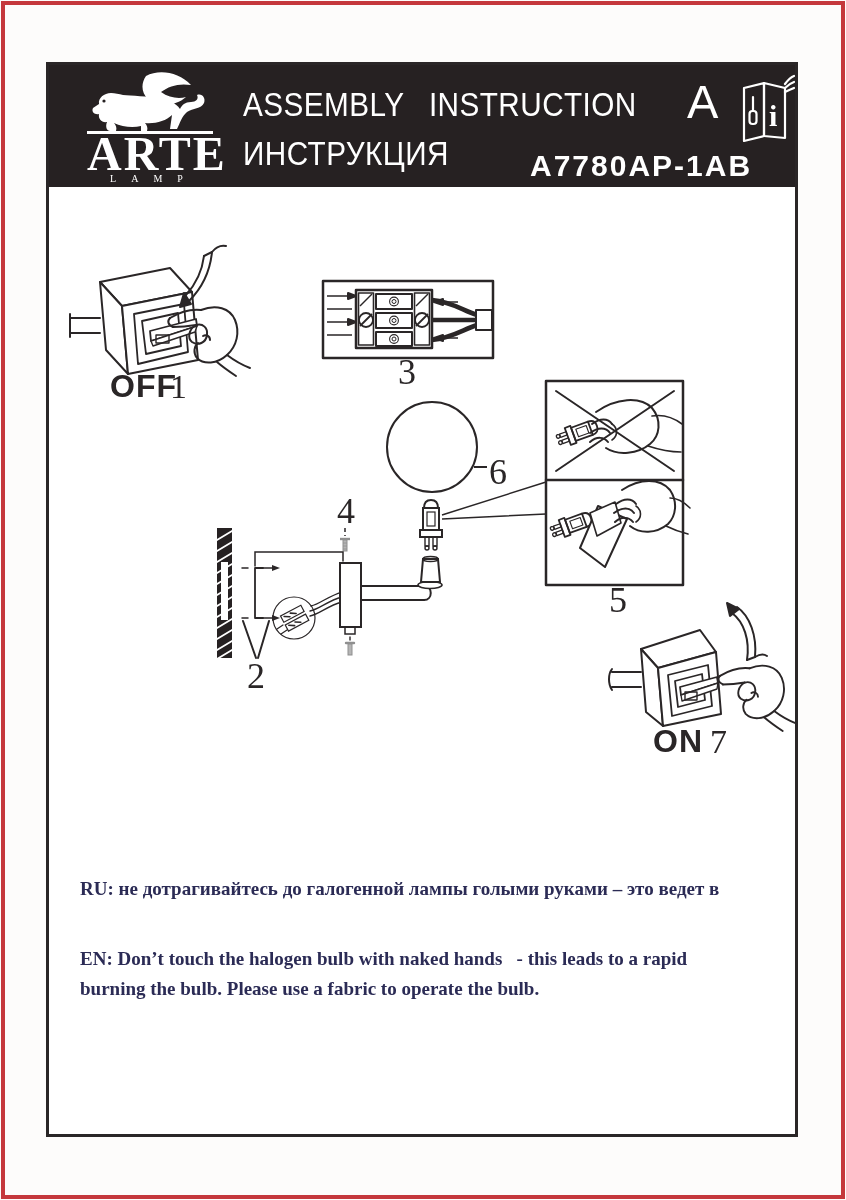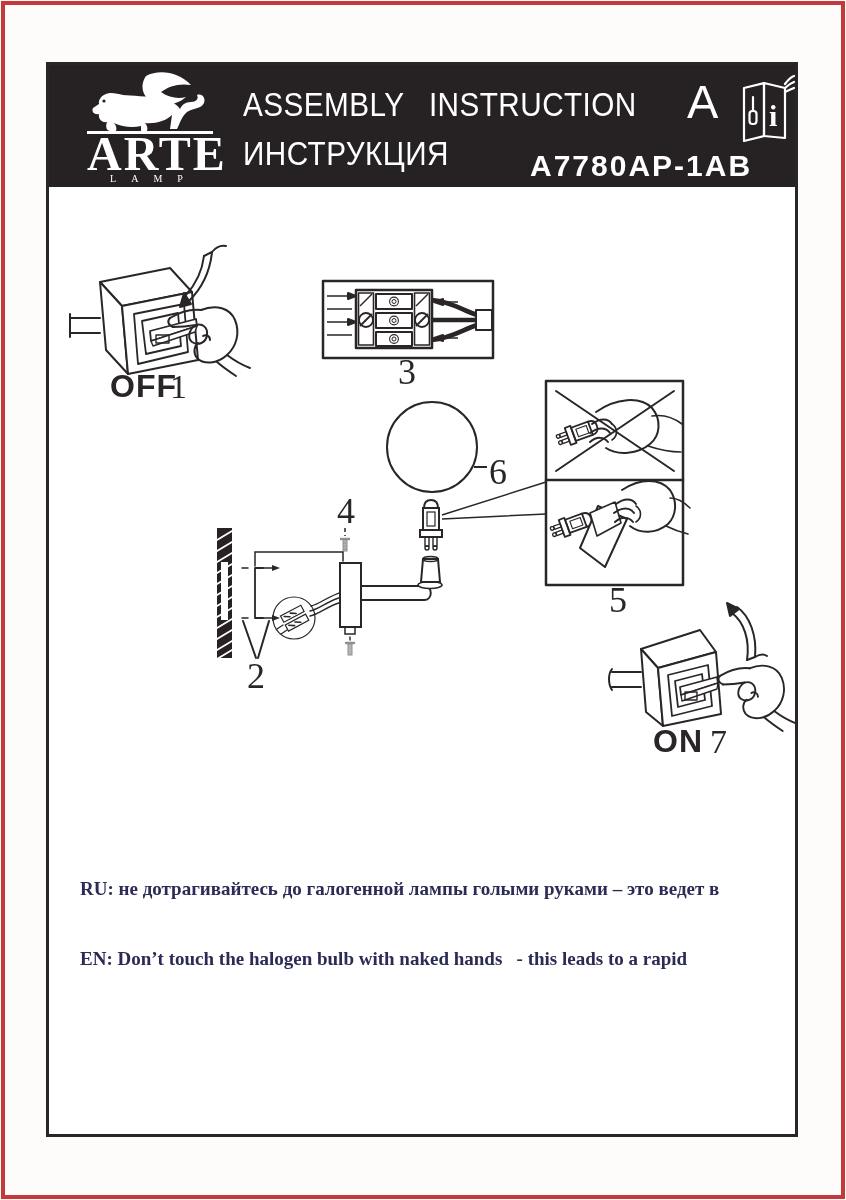--- a/index.html
+++ b/index.html
@@ -274,15 +274,15 @@
       <path d="M755 657 C757 636 750 616 737 607"></path>
       <path d="M747 660 L755 657 M755 657 C760 654 764 654 767 656"></path>
       <polygon points="727,603 739,609 730,616" fill="#2a2627"></polygon>
     </g>
     <text x="653" y="752" font-family="Liberation Sans, sans-serif" font-size="32" font-weight="bold" letter-spacing="1" fill="#2a2627">ON</text>
     <text x="710" y="753" font-family="Liberation Serif, serif" font-size="34" fill="#2a2627">7</text>
   </svg>
 
   <div class="notes">
     <p class="note-p note-ru"><span>RU: не дотрагивайтесь до галогенной лампы голыми руками – это ведет в</span><br></p>
-    <p class="note-p note-en"><span>EN: Don’t touch the halogen bulb with naked hands   - this leads to a rapid</span><br></p>
+    <p class="note-p note-en"><span>EN: Don’t touch the halogen bulb with naked hands   - this leads to a rapid</span><br><span>burning the bulb. Please use a fabric to operate the bulb.</span></p>
   </div>
 </div>
 
 </body></html>

